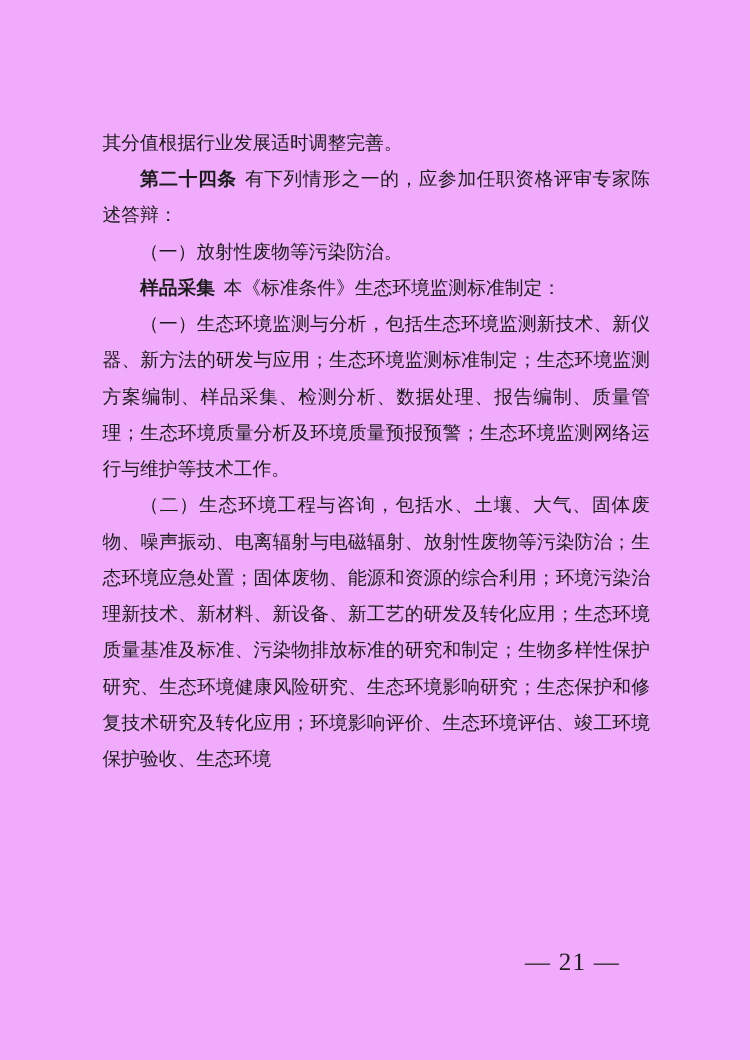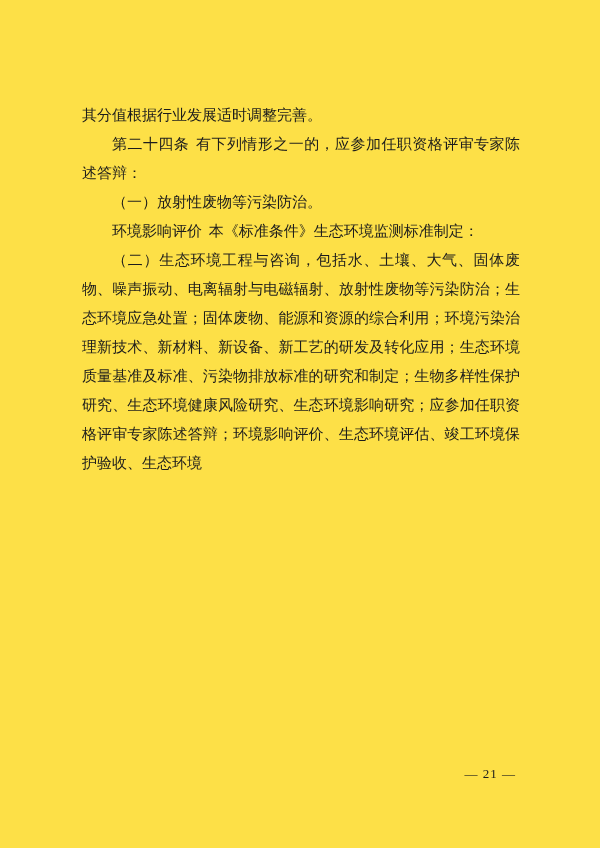--- a/index.html
+++ b/index.html
@@ -4,21 +4,21 @@
 <style>
   html, body {
     margin: 0;
     padding: 0;
     background: #ffffff;
   }
   .page {
     position: relative;
     width: 600px;
     height: 848px;
-    background: #fde047;
+    background: #f0abfc;
     overflow: hidden;
     font-family: "Liberation Serif", "DejaVu Serif", serif;
     color: #1c1c1c;
   }
   .content {
     position: absolute;
     left: 82px;
     width: 438px;
     top: 101px;
   }
@@ -27,28 +27,28 @@
     font-size: 15px;
     line-height: 29px;
     text-align: justify;
     text-indent: 2em;
     word-break: break-all;
   }
   .para.no-indent {
     text-indent: 0;
   }
   .lead {
-    font-weight: normal;
+    font-weight: bold;
     margin-right: 0.45em;
   }
   .footer {
     position: absolute;
-    right: 84px;
+    right: 104px;
     bottom: 66px;
-    font-size: 13px;
+    font-size: 20px;
     letter-spacing: 1px;
     color: #1c1c1c;
   }
 </style>
 </head>
 <body>
 
 <div class="page">
   <div class="content">
 
@@ -61,26 +61,29 @@
     </p>
 
     <p class="para">
       <span>（一）放射性废物等污染防治。</span>
     </p>
 
 
 
 
     <p class="para">
-      <span class="lead">环境影响评价</span><span>本《标准条件》生态环境监测标准制定：</span>
+      <span class="lead">样品采集</span><span>本《标准条件》生态环境监测标准制定：</span>
     </p>
 
+    <p class="para">
+      <span>（一）生态环境监测与分析，包括生态环境监测新技术、新仪器、新方法的研发与应用；生态环境监测标准制定；生态环境监测方案编制、样品采集、检测分析、数据处理、报告编制、质量管理；生态环境质量分析及环境质量预报预警；生态环境监测网络运行与维护等技术工作。</span>
+    </p>
 
     <p class="para">
-      <span>（二）生态环境工程与咨询，包括水、土壤、大气、固体废物、噪声振动、电离辐射与电磁辐射、放射性废物等污染防治；生态环境应急处置；固体废物、能源和资源的综合利用；环境污染治理新技术、新材料、新设备、新工艺的研发及转化应用；生态环境质量基准及标准、污染物排放标准的研究和制定；生物多样性保护研究、生态环境健康风险研究、生态环境影响研究；应参加任职资格评审专家陈述答辩；环境影响评价、生态环境评估、竣工环境保护验收、生态环境</span>
+      <span>（二）生态环境工程与咨询，包括水、土壤、大气、固体废物、噪声振动、电离辐射与电磁辐射、放射性废物等污染防治；生态环境应急处置；固体废物、能源和资源的综合利用；环境污染治理新技术、新材料、新设备、新工艺的研发及转化应用；生态环境质量基准及标准、污染物排放标准的研究和制定；生物多样性保护研究、生态环境健康风险研究、生态环境影响研究；生态保护和修复技术研究及转化应用；环境影响评价、生态环境评估、竣工环境保护验收、生态环境</span>
     </p>
 
   </div>
 
   <div class="footer">
     <span>— 21 —</span>
   </div>
 </div>
 
 </body></html>

